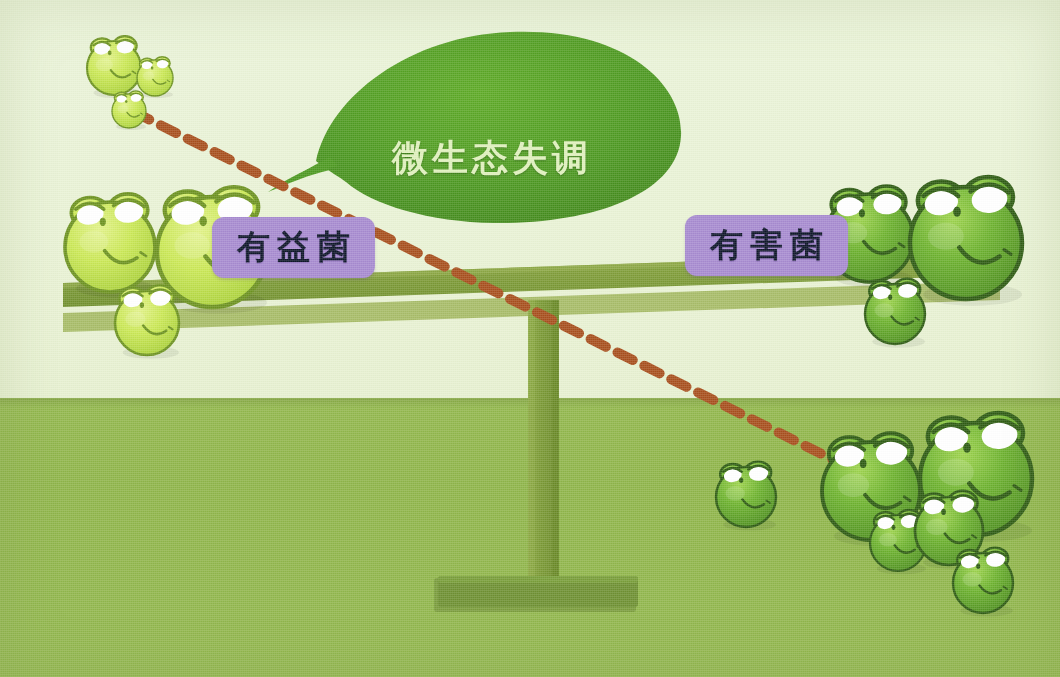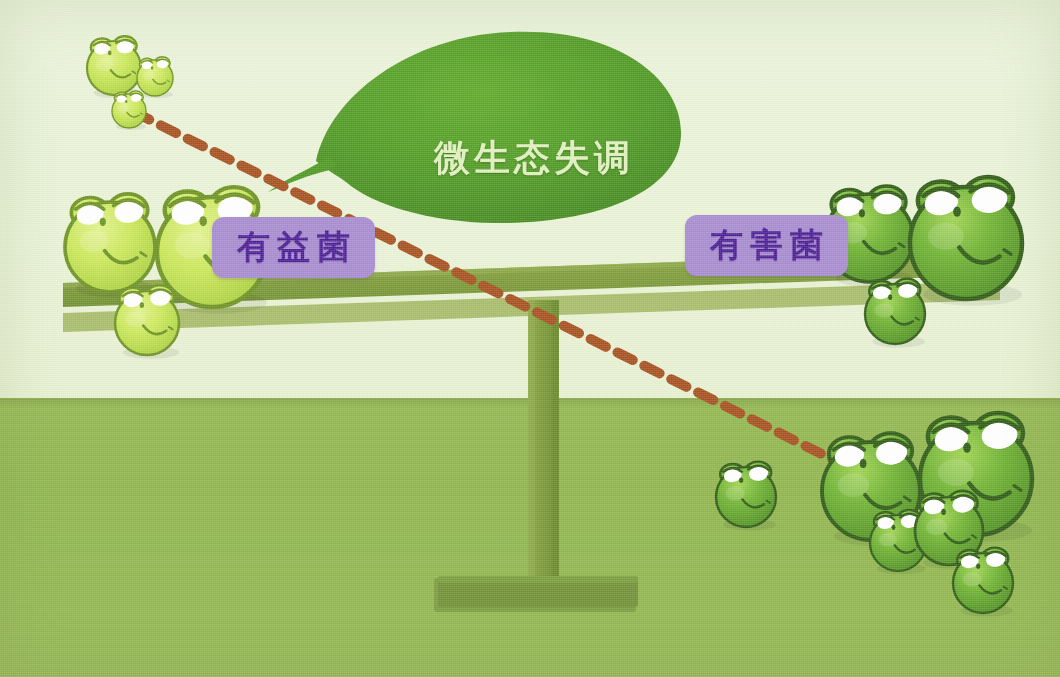--- a/index.html
+++ b/index.html
@@ -39,21 +39,21 @@
   }
 
   
   .svg-layer{position:absolute;left:0;top:0;width:1060px;height:677px;}
 
   
   .badge{
     position:absolute;
     background:#a78bd0;
     border-radius:12px;
-    color:#4c1d95;
+    color:#0f172a;
     font-size:33px;
     letter-spacing:7px;
     text-indent:7px;
     font-weight:700;
     text-align:center;
     line-height:1;
     padding:13px 18px 15px 18px;
     text-shadow:0 1px 1px rgba(80,50,130,.35);
     box-shadow:0 2px 3px rgba(90,70,130,.22);
     font-family:"DejaVu Sans","Liberation Sans",sans-serif;
@@ -66,21 +66,20 @@
     position:absolute;
     left:392px;top:140px;
     color:#dff0bd;
     font-size:36px;
     font-weight:700;
     letter-spacing:4px;
     line-height:1;
     text-shadow:0 1px 2px rgba(30,70,10,.45);
     font-family:"DejaVu Sans","Liberation Sans",sans-serif;
     white-space:nowrap;
-    margin-left:42px;
   }
 </style>
 </head>
 <body>
 
 <div id="stage">
 
   <div class="sky"></div>
   <div class="ground"></div>
   <div class="ground-top-shade"></div>

